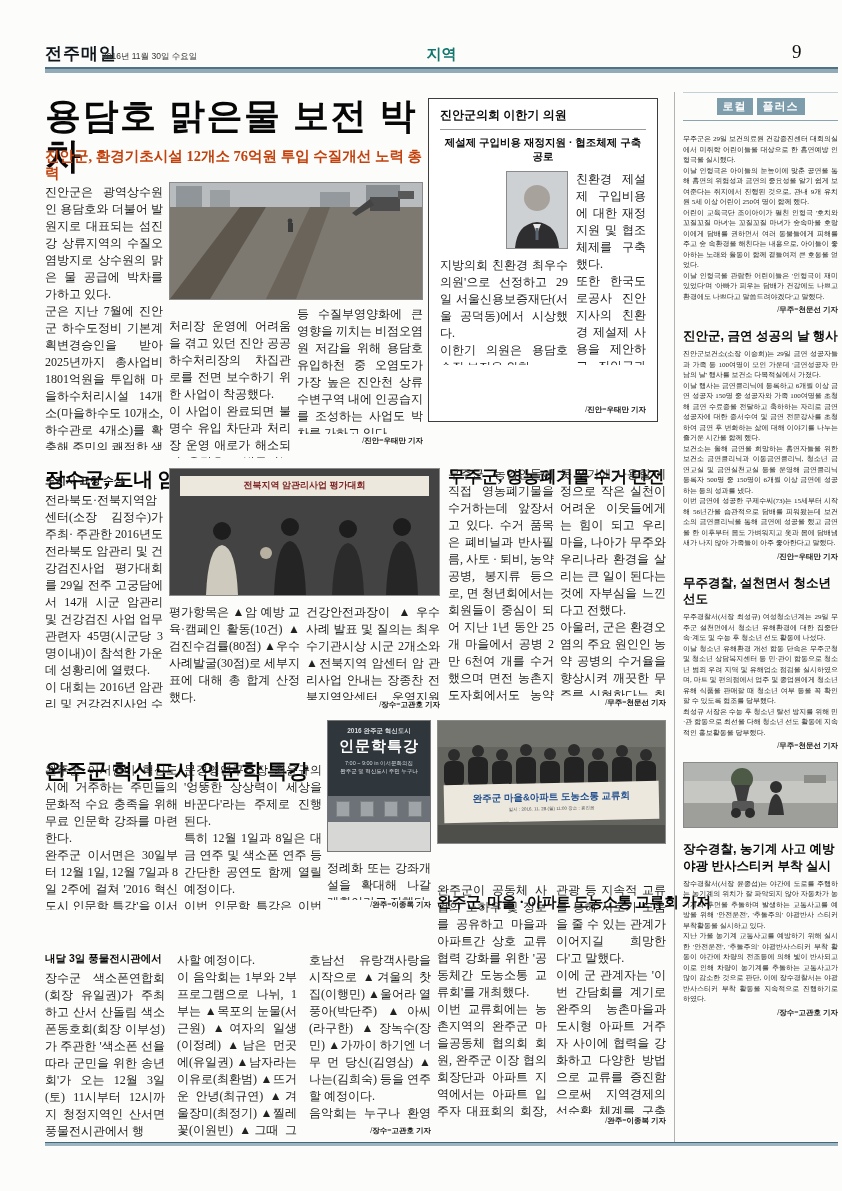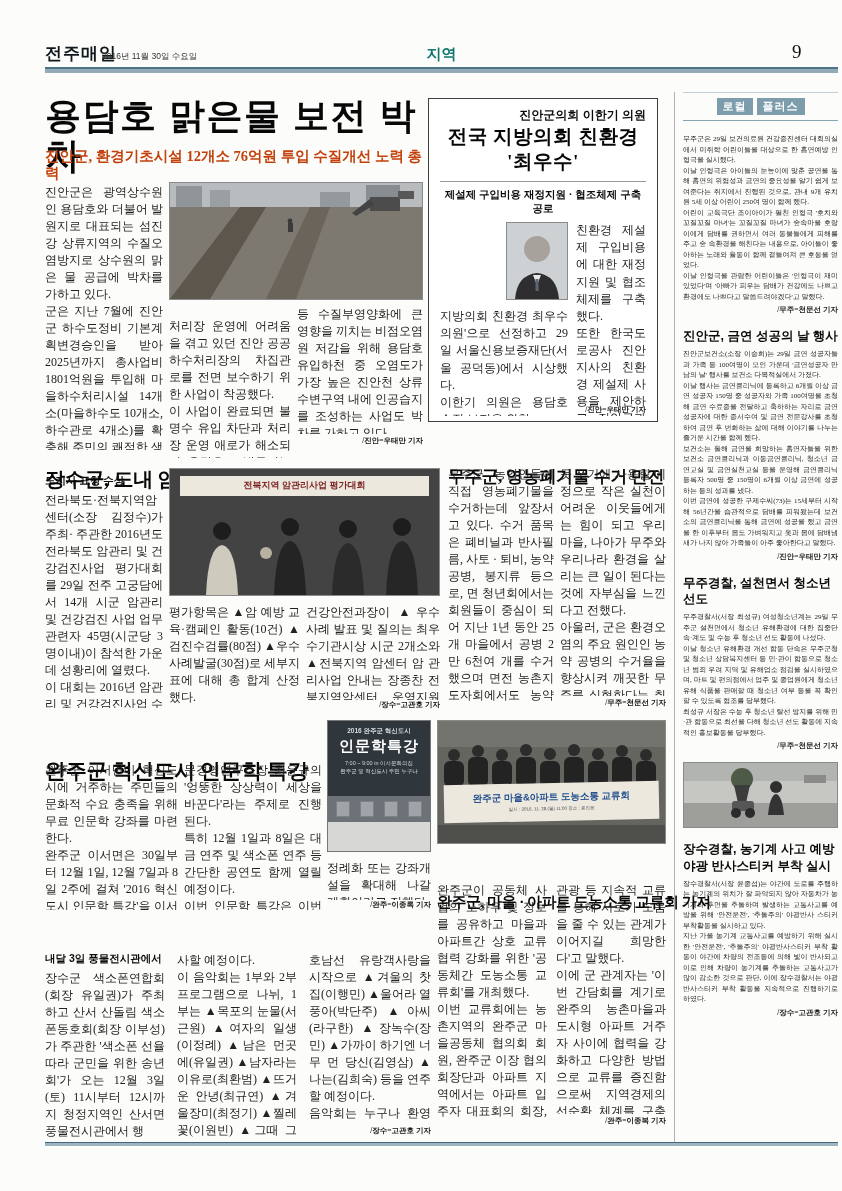--- a/index.html
+++ b/index.html
@@ -27,21 +27,21 @@
   .byline { position:absolute; font-size:7.5px; font-weight:bold; text-align:right; color:#111; }
   .photo { position:absolute; border:1px solid #8a8a8a; overflow:hidden; background:#b9b9b9; }
   .subhead-s { font:800 10.5px/1.25 "Liberation Sans",sans-serif; color:#0c0c0c; }
 
   
   .lead-h { font:900 36px/1.12 "Liberation Sans",sans-serif; letter-spacing:1.5px; color:#070707; }
   .lead-sub { position:absolute; left:0; top:52px; font:600 14.5px/1.2 "Liberation Serif",serif; color:#c2410c; }
 
   
   .award-box { left:428px; top:98px; width:230px; height:324px; border:1px solid #3d3d3d; background:#fff; padding:9px 11px; }
-  .award-kicker { text-align:right; font:800 12px/1.2 "Liberation Sans",sans-serif; color:#0b0b0b; }
+  .award-kicker { text-align:left; font:800 12px/1.2 "Liberation Sans",sans-serif; color:#0b0b0b; }
   .award-h { text-align:center; font:700 19.5px/1.25 "Liberation Serif",serif; letter-spacing:0.5px; margin-top:3px; color:#070707; }
   .award-div { border-top:1px solid #9a9a9a; margin:7px 0 6px; }
   .award-sub { text-align:center; font:800 10.5px/1.3 "Liberation Sans",sans-serif; color:#0b0b0b; margin-bottom:7px; }
   .award-body { position:relative; height:198px; }
 
   .serif-h { font-family:"Liberation Serif",serif; font-weight:700; color:#070707; letter-spacing:-0.3px;margin-top:39px; }
 
   
   .local-col { left:683px; top:92px; width:155px; }
   .logo-row { border-bottom:1px solid #8aa5b2; border-top:1px solid #c3d0d6; padding:3px 0 5px; text-align:center; }
@@ -109,21 +109,20 @@
     <div class="col" style="left:124px;top:222px;width:122px;height:140px">처리장 운영에 어려움을 겪고 있던 진안 공공하수처리장의 차집관로를 전면 보수하기 위한 사업이 착공했다.
 이 사업이 완료되면 불명수 유입 차단과 처리장 운영 애로가 해소되어 용담호로 방류되는 최대 처리장의 운영효율 개선으로 상수원 보호에 크게 도움이 될 것으로 기대하고 있다.
 2014년 9월 다량의 비점오염원 유입과 이상기후로 인한 녹조가 발생하는</div>
     <div class="col" style="left:252px;top:210px;width:126px;height:128px">등 수질부영양화에 큰 영향을 끼치는 비점오염원 저감을 위해 용담호 유입하천 중 오염도가 가장 높은 진안천 상류 수변구역 내에 인공습지를 조성하는 사업도 박차를 가하고 있다.
 현재 운영 중인 3개소와 함께 인공습지의 지속적인 확대로 비점오염원 저감과 함께 내륙형 습지 조성으로 청정환경 보전에 기여할 것으로 전망했다.</div>
     <div class="byline" style="left:252px;top:340px;width:126px">/진안=우태만 기자</div>
   </div>
 
   <div class="abs award-box">
     <div class="award-kicker">진안군의회 이한기 의원</div>
-    <div class="award-h">전국 지방의회 친환경 '최우수'</div>
     <div class="award-div"></div>
     <div class="award-sub">제설제 구입비용 재정지원 · 협조체제 구축 공로</div>
     <div class="award-body">
       <div class="photo" style="left:66px;top:0;width:62px;height:78px;background:#ccd0d2">
         <svg width="60" height="76" viewBox="0 0 60 76">
           <rect width="60" height="76" fill="#cdd1d3"></rect>
           <circle cx="30" cy="26" r="13" fill="#a8a29c"></circle>
           <path d="M8 76 Q10 52 30 50 Q50 52 52 76 Z" fill="#2e2e30"></path>
           <path d="M26 52 L30 62 L34 52 Z" fill="#e8e8e8"></path>
           <rect x="28.5" y="56" width="3" height="12" fill="#5c6670"></rect>

